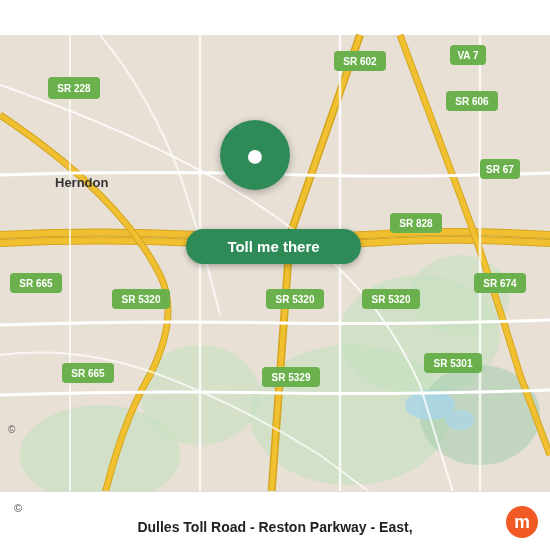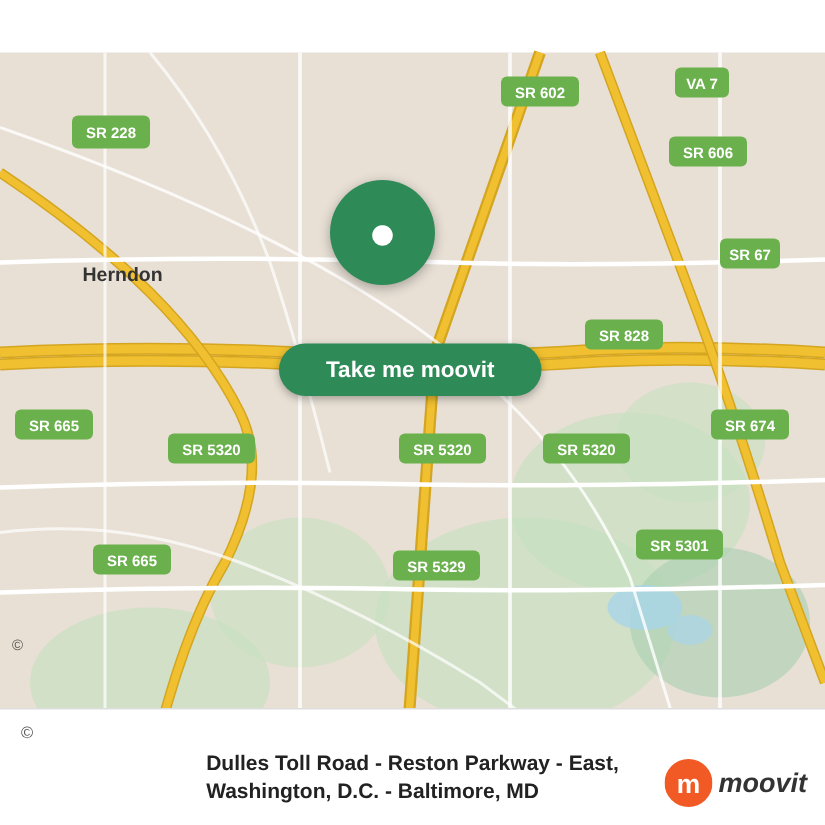--- a/index.html
+++ b/index.html
@@ -223,37 +223,35 @@
 
     <text x="8" y="398" font-size="10" fill="#555" font-family="Arial">©</text>
   </svg>
 
   <div id="location-pin">
     <div class="green-circle">
       <span class="pin-icon">●</span>
     </div>
   </div>
 
-  <button id="take-me-there-btn">Take me moovit</button>
+  <button id="take-me-there-btn">Toll me there</button>
 
   <div id="info-bar">
     <div id="attribution">
       <span class="copyright">©</span>
     </div>
     <div style="display:flex; justify-content:center; align-items:flex-end;">
       <div>
         <div id="road-title">
           <span>Dulles Toll Road - Reston Parkway - East,</span><br>
-          <span>Washington, D.C. - Baltimore, MD</span>
         </div>
       </div>
       <div id="moovit-logo">
 
         <svg id="moovit-icon" viewBox="0 0 40 40" xmlns="http://www.w3.org/2000/svg">
           <circle cx="20" cy="20" r="20" fill="#f15a24"></circle>
           <text x="20" y="28" text-anchor="middle" font-size="22" fill="white" font-weight="bold" font-family="Arial">m</text>
         </svg>
-        <span id="moovit-text" style="font-size:18px; font-weight:bold; color:#333; font-style:italic;">moovit</span>
       </div>
     </div>
   </div>
 
 </div>
 
 </body></html>

